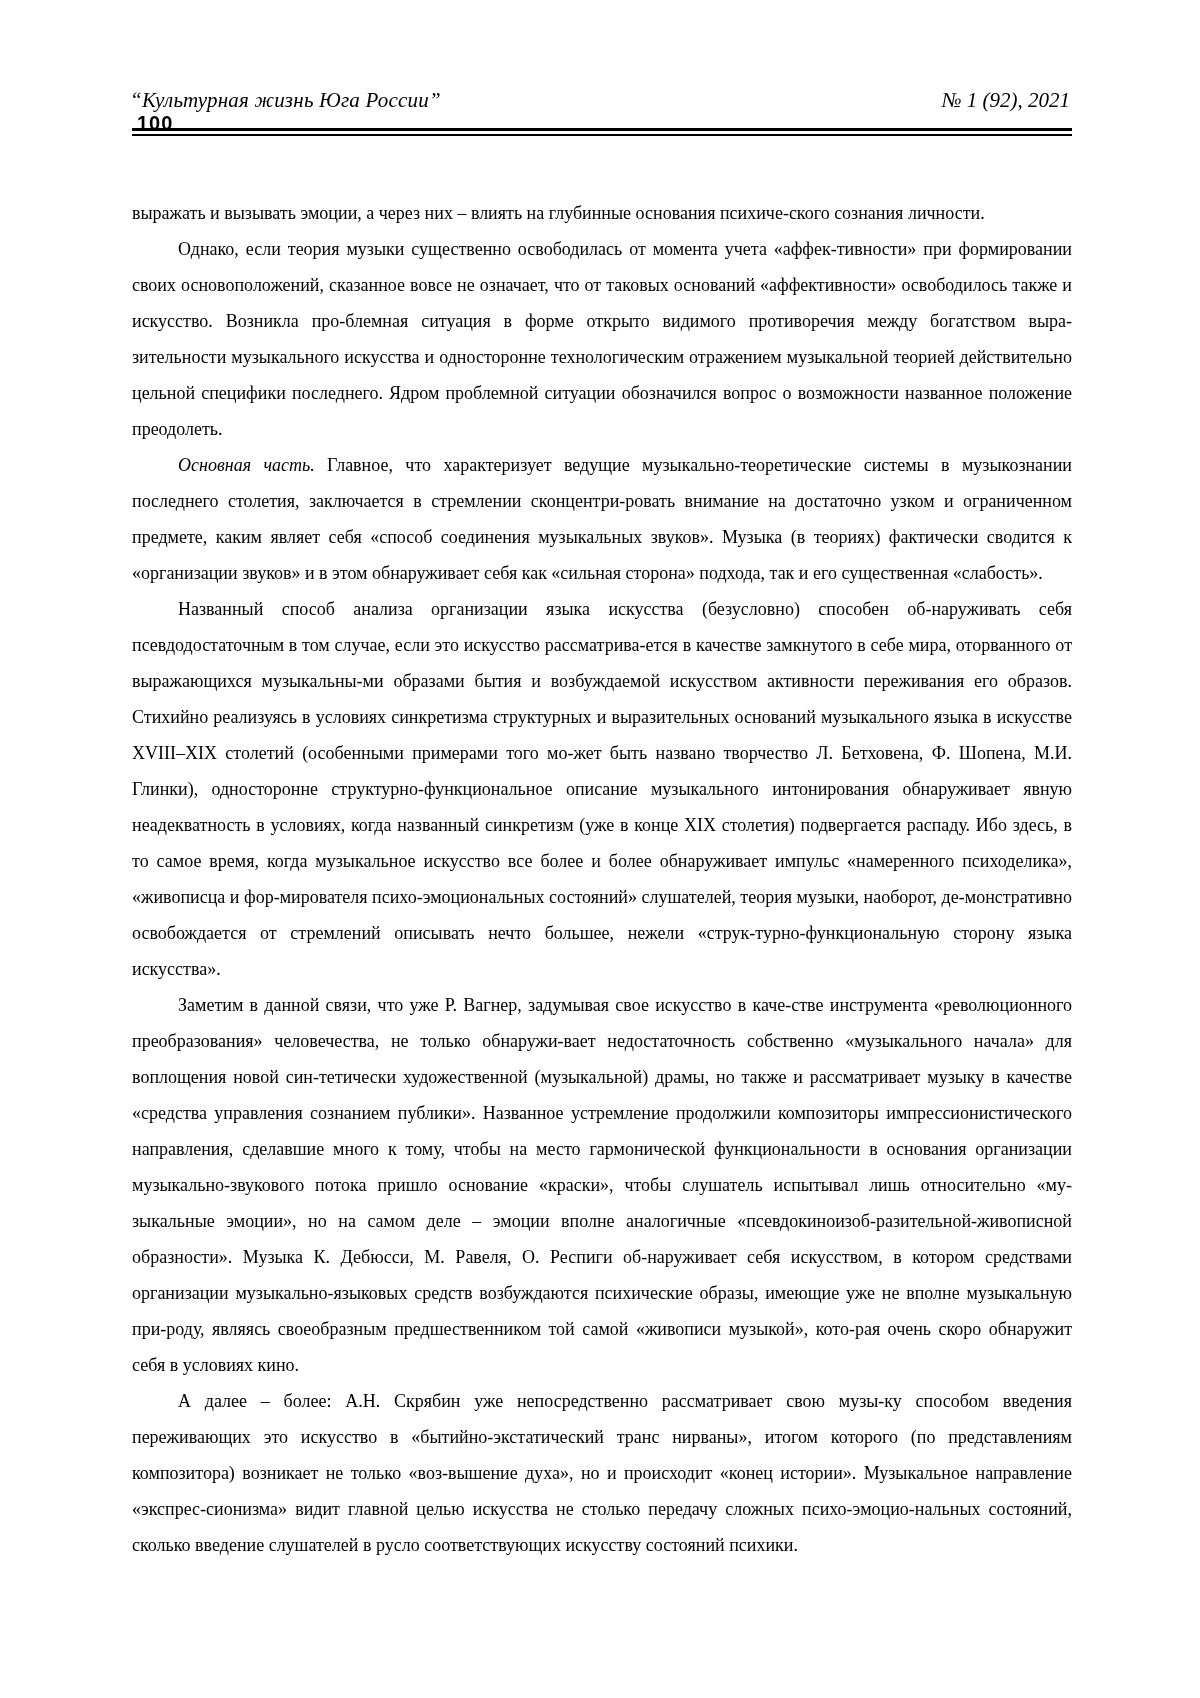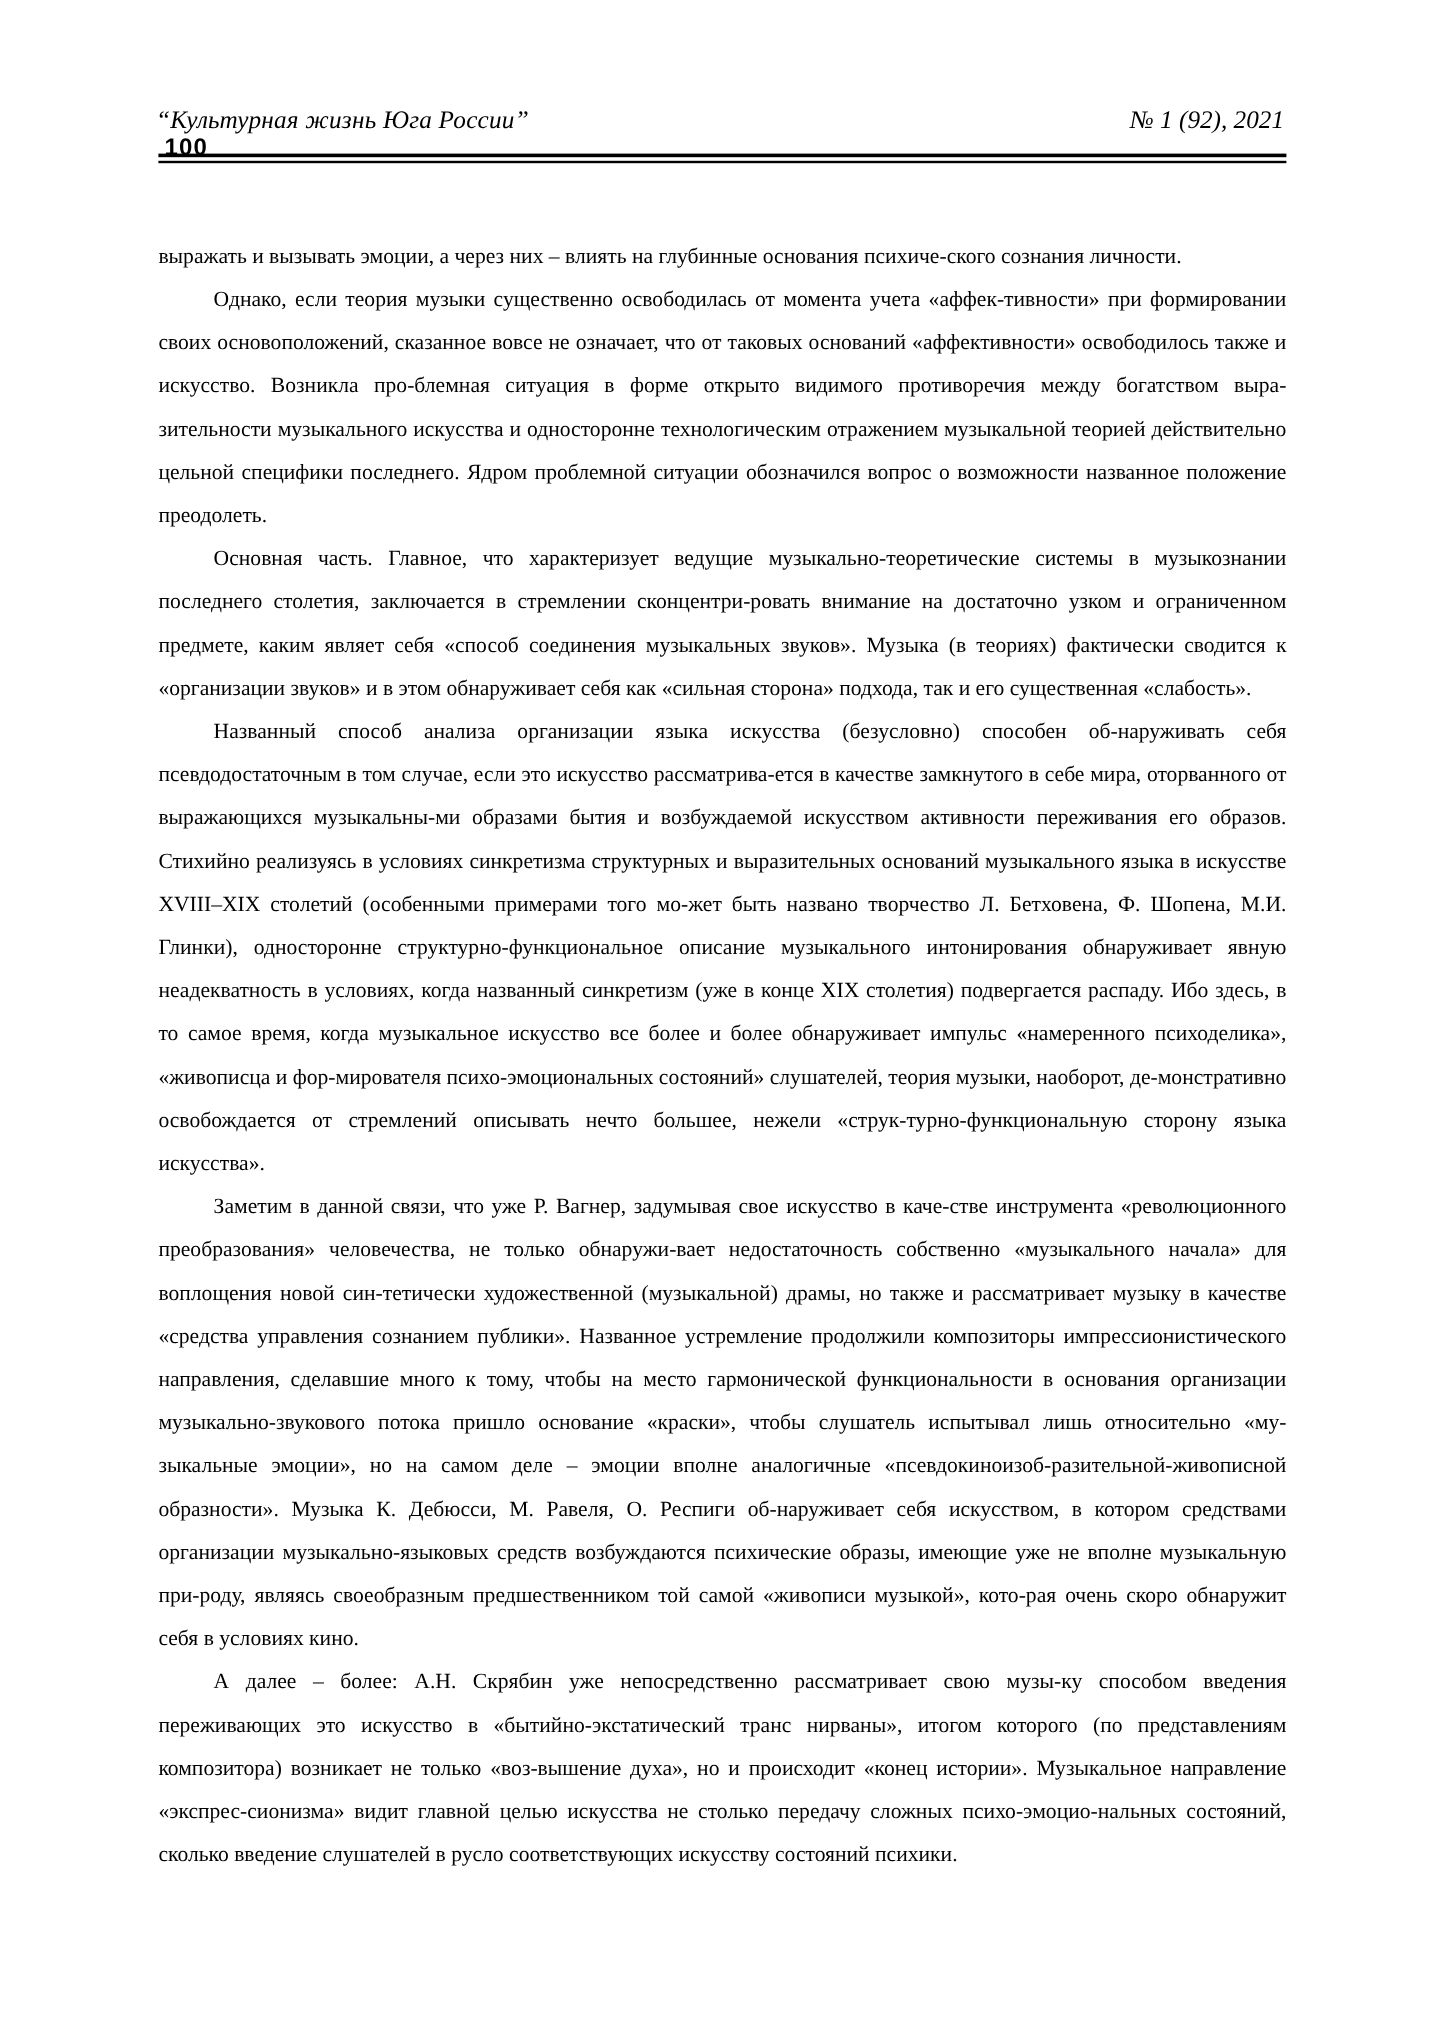--- a/index.html
+++ b/index.html
@@ -75,20 +75,21 @@
     margin-top: 23px;
   }
   .body-text p {
     margin: 0;
     text-indent: 0;
   }
   .body-text p.indent {
     text-indent: 46px;
   }
   .body-text .lead-italic {
+    font-style: italic;
   }
 </style>
 </head>
 <body>
 
 <div class="page">
 
   <div class="header">
     <div class="journal-title">“Культурная жизнь Юга России”</div>
     <div class="issue">№ 1 (92), 2021</div>

